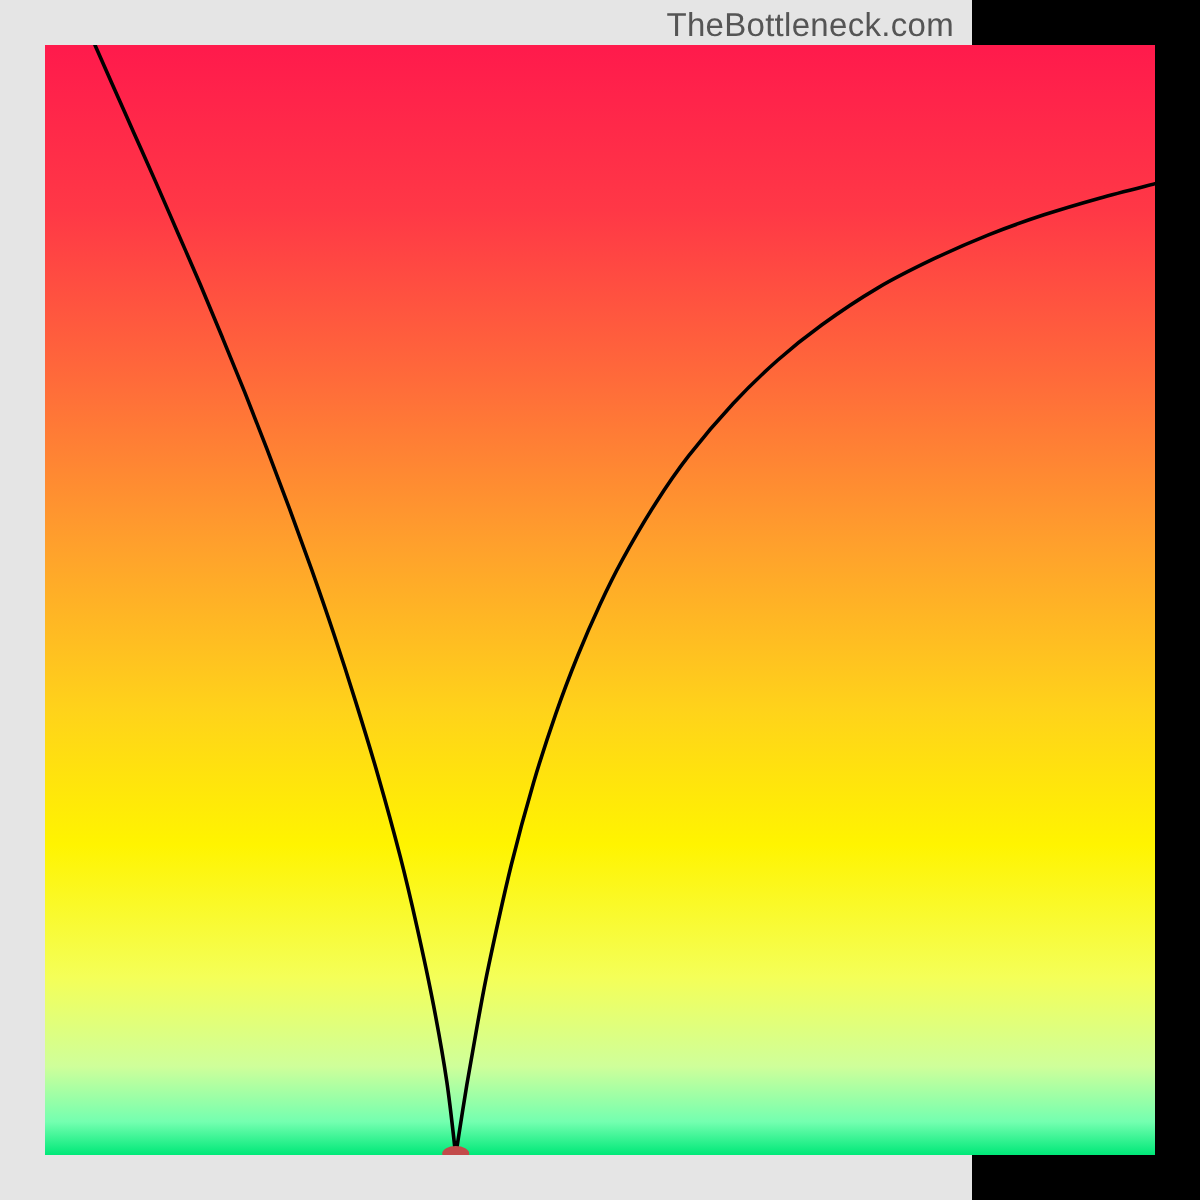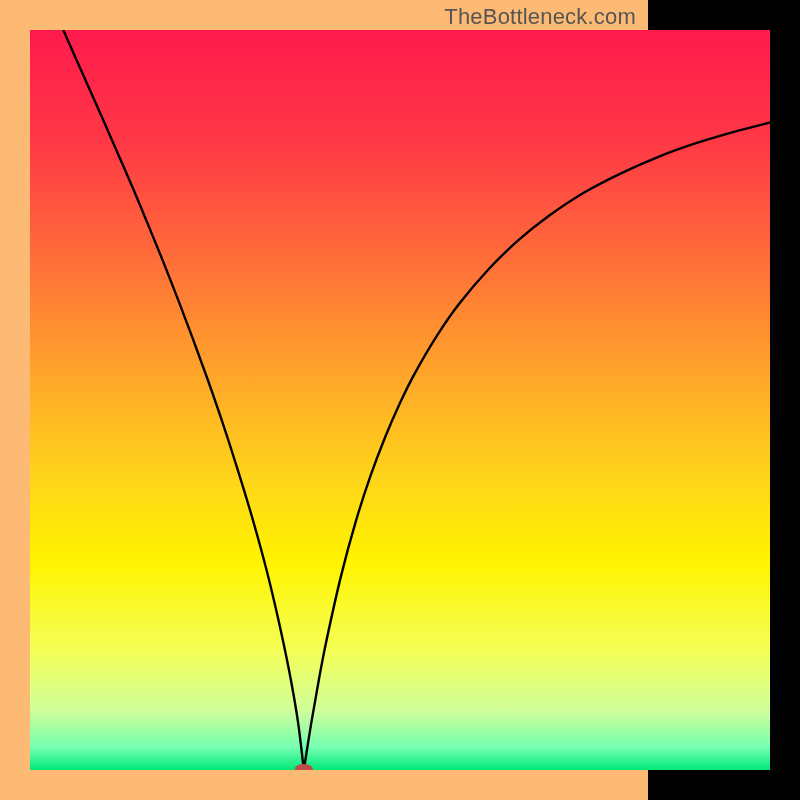--- a/index.html
+++ b/index.html
@@ -8,21 +8,21 @@
     width: 800px;
     height: 800px;
     overflow: hidden;
     background: #000000;
     font-family: Arial, Helvetica, sans-serif;
   }
   .stage {
     position: relative;
     width: 648px;
     height: 800px;
-    background: #fdba74;
+    background: #e5e5e5;
   }
   .watermark {
     position: absolute;
     top: 4px;
     right: 12px;
     color: #555555;
     font-size: 22px;
     font-weight: 400;
     z-index: 10;
     letter-spacing: 0.2px;

